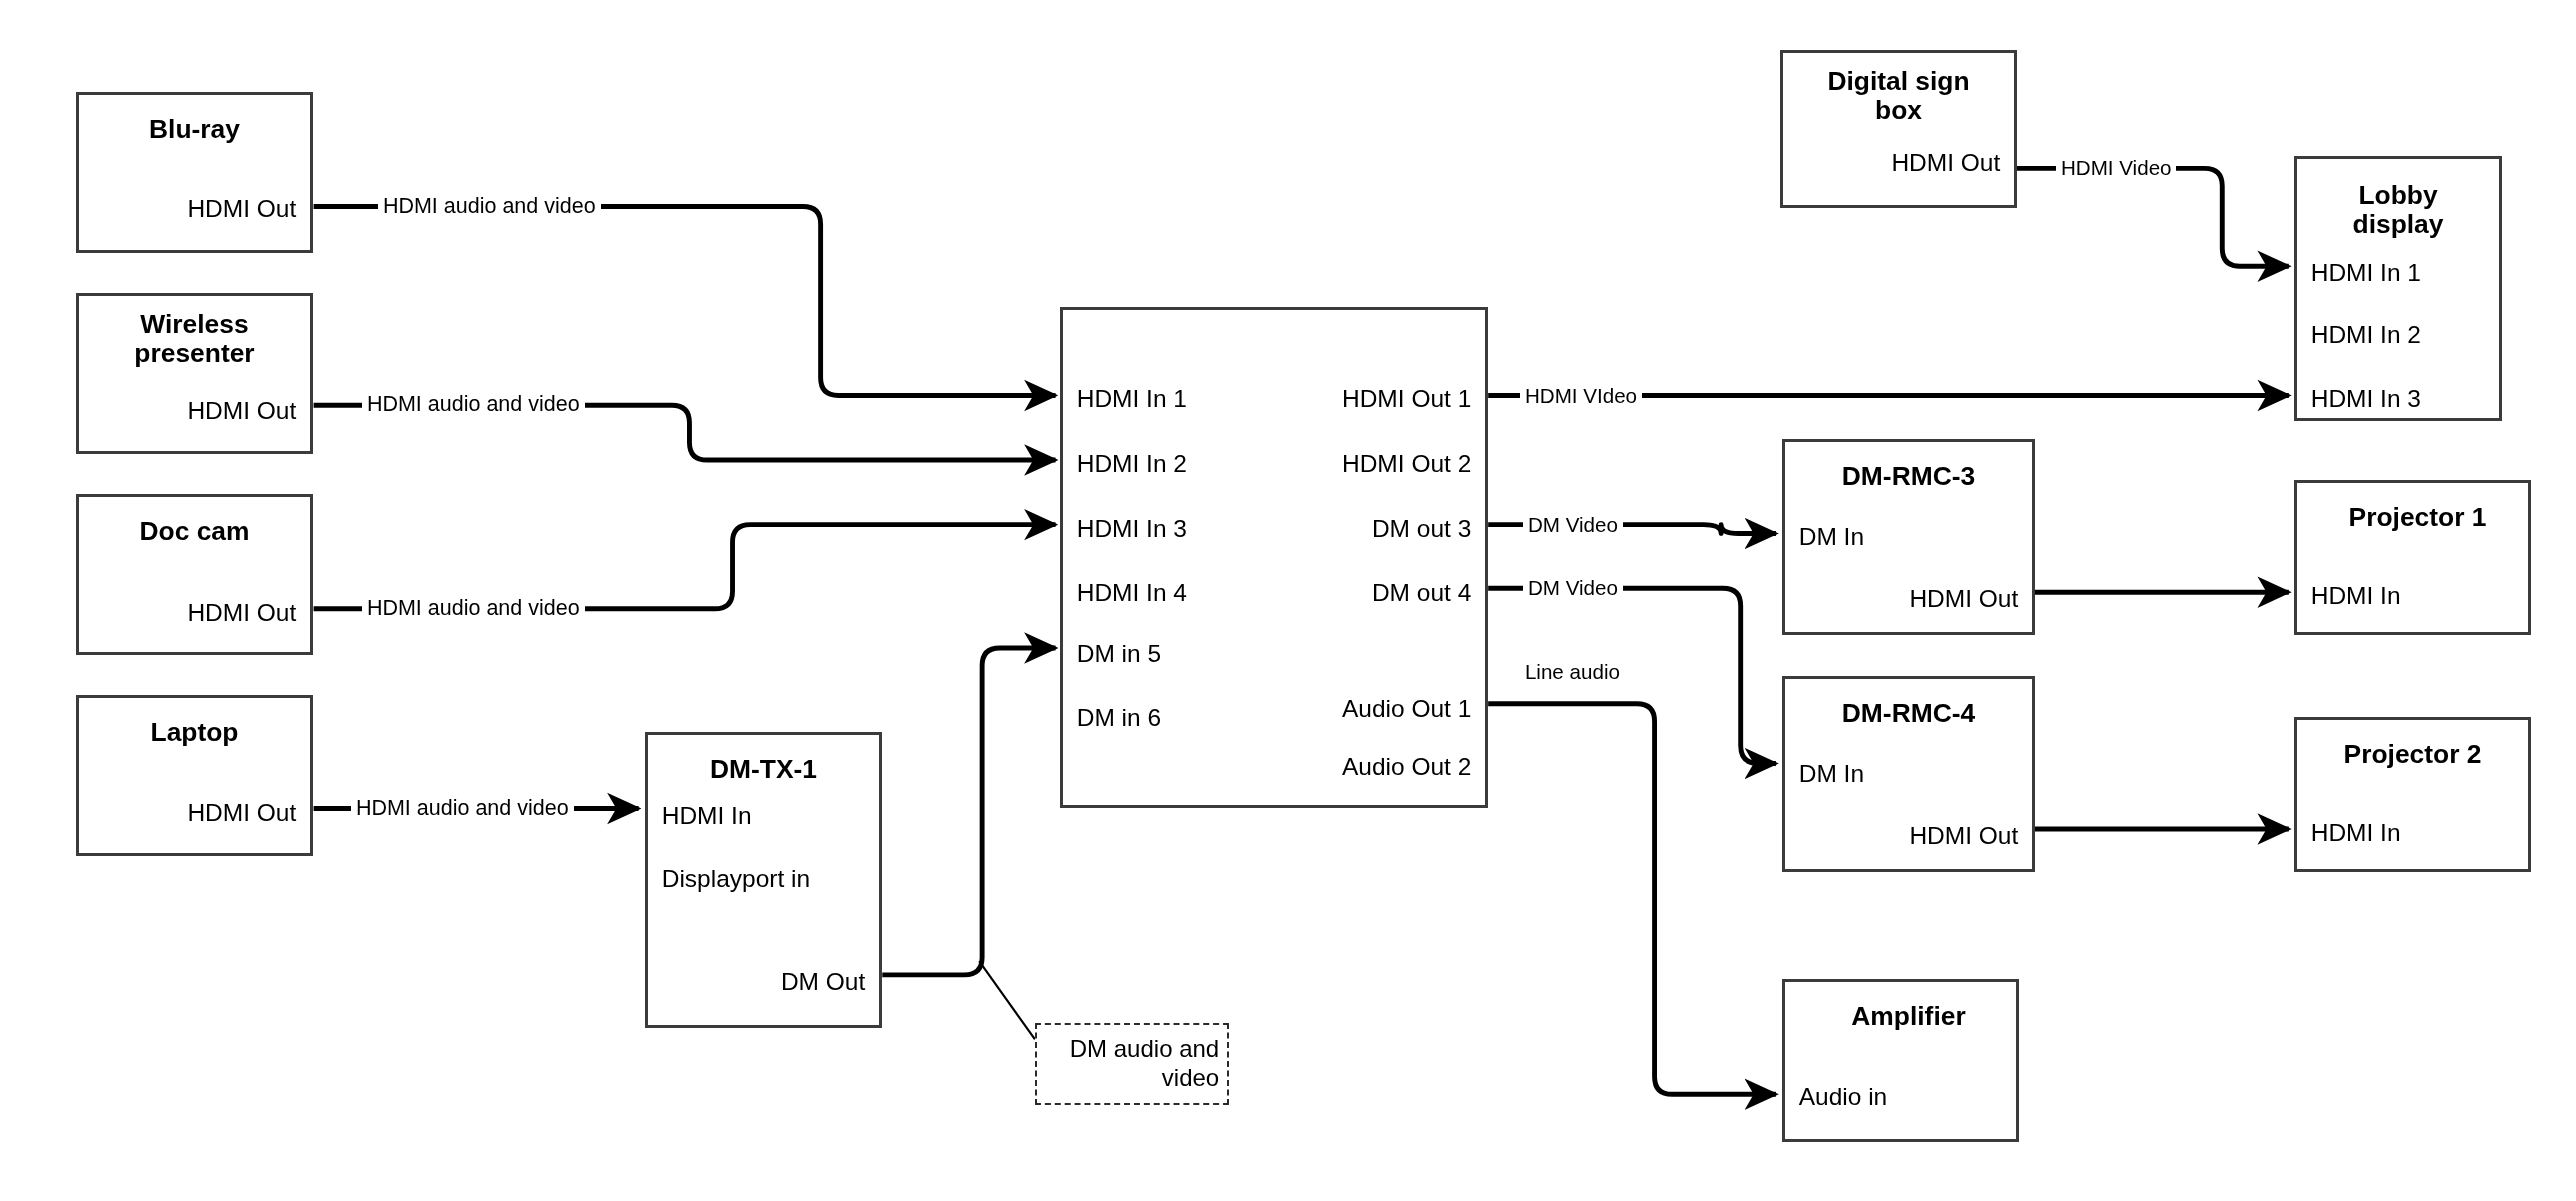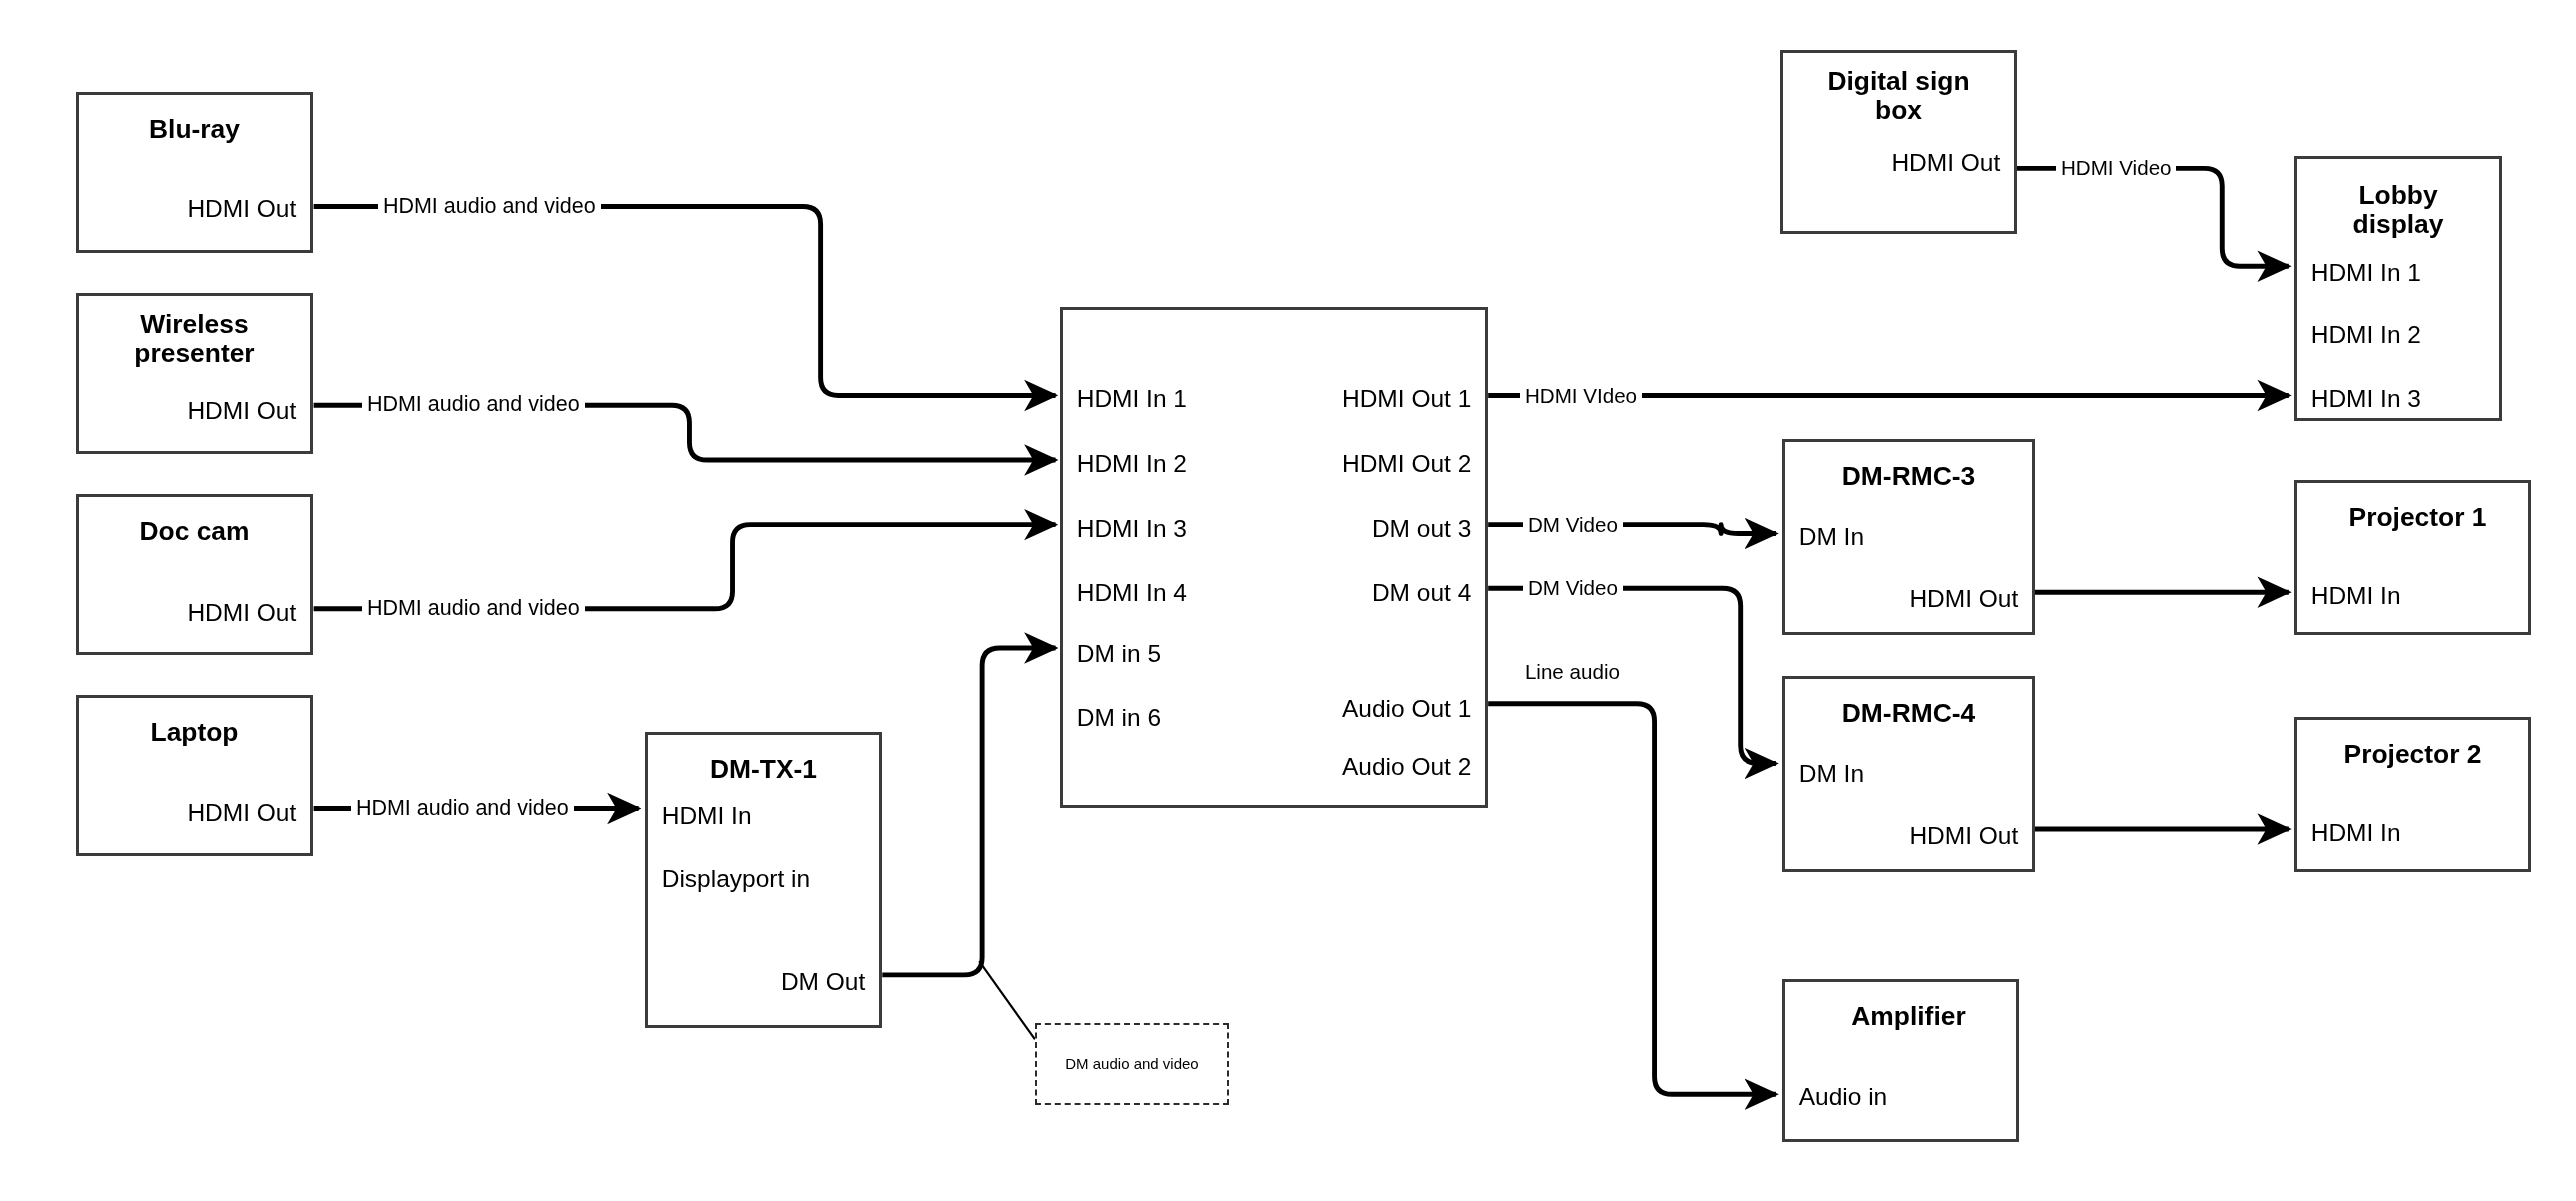--- a/index.html
+++ b/index.html
@@ -73,21 +73,21 @@
   .wire-label.small { font-size: 20.6px; }
   .callout {
     position: absolute;
     box-sizing: border-box;
     border: 2px dashed #2b2b2b;
     background: #ffffff;
     display: flex;
     align-items: center;
     justify-content: center;
     text-align: right;
-    font-size: 15px;
+    font-size: 24px;
     color: #000000;
     line-height: 1.2;
     padding: 3.9px 7.8px;
   }
 </style>
 </head>
 <body>
 
 <div id="canvas">
 
@@ -183,21 +183,21 @@
     <div class="port left" style="top:396px;">DM in 6</div>
 
     <div class="port right" style="top:77px;">HDMI Out 1</div>
     <div class="port right" style="top:142px;">HDMI Out 2</div>
     <div class="port right" style="top:207px;">DM out 3</div>
     <div class="port right" style="top:271px;margin-left:26px;">DM out 4</div>
     <div class="port right" style="top:387px;">Audio Out 1</div>
     <div class="port right" style="top:445px;">Audio Out 2</div>
   </div>
 
-  <div class="node" style="left:1780px; top:50px; width:237px; height:184px;">
+  <div class="node" style="left:1780px; top:50px; width:237px; height:158px;">
     <div class="node-title" style="top:13.7px;">Digital sign</div>
     <div class="node-title" style="top:43px;">box</div>
     <div class="port right" style="top:98px;">HDMI Out</div>
   </div>
 
   <div class="node" style="left:2294px; top:156px; width:208px; height:265px;">
     <div class="node-title" style="top:21.5px;">Lobby</div>
     <div class="node-title" style="top:51px;">display</div>
     <div class="port left" style="top:102px;">HDMI In 1</div>
     <div class="port left" style="top:164px;">HDMI In 2</div>

